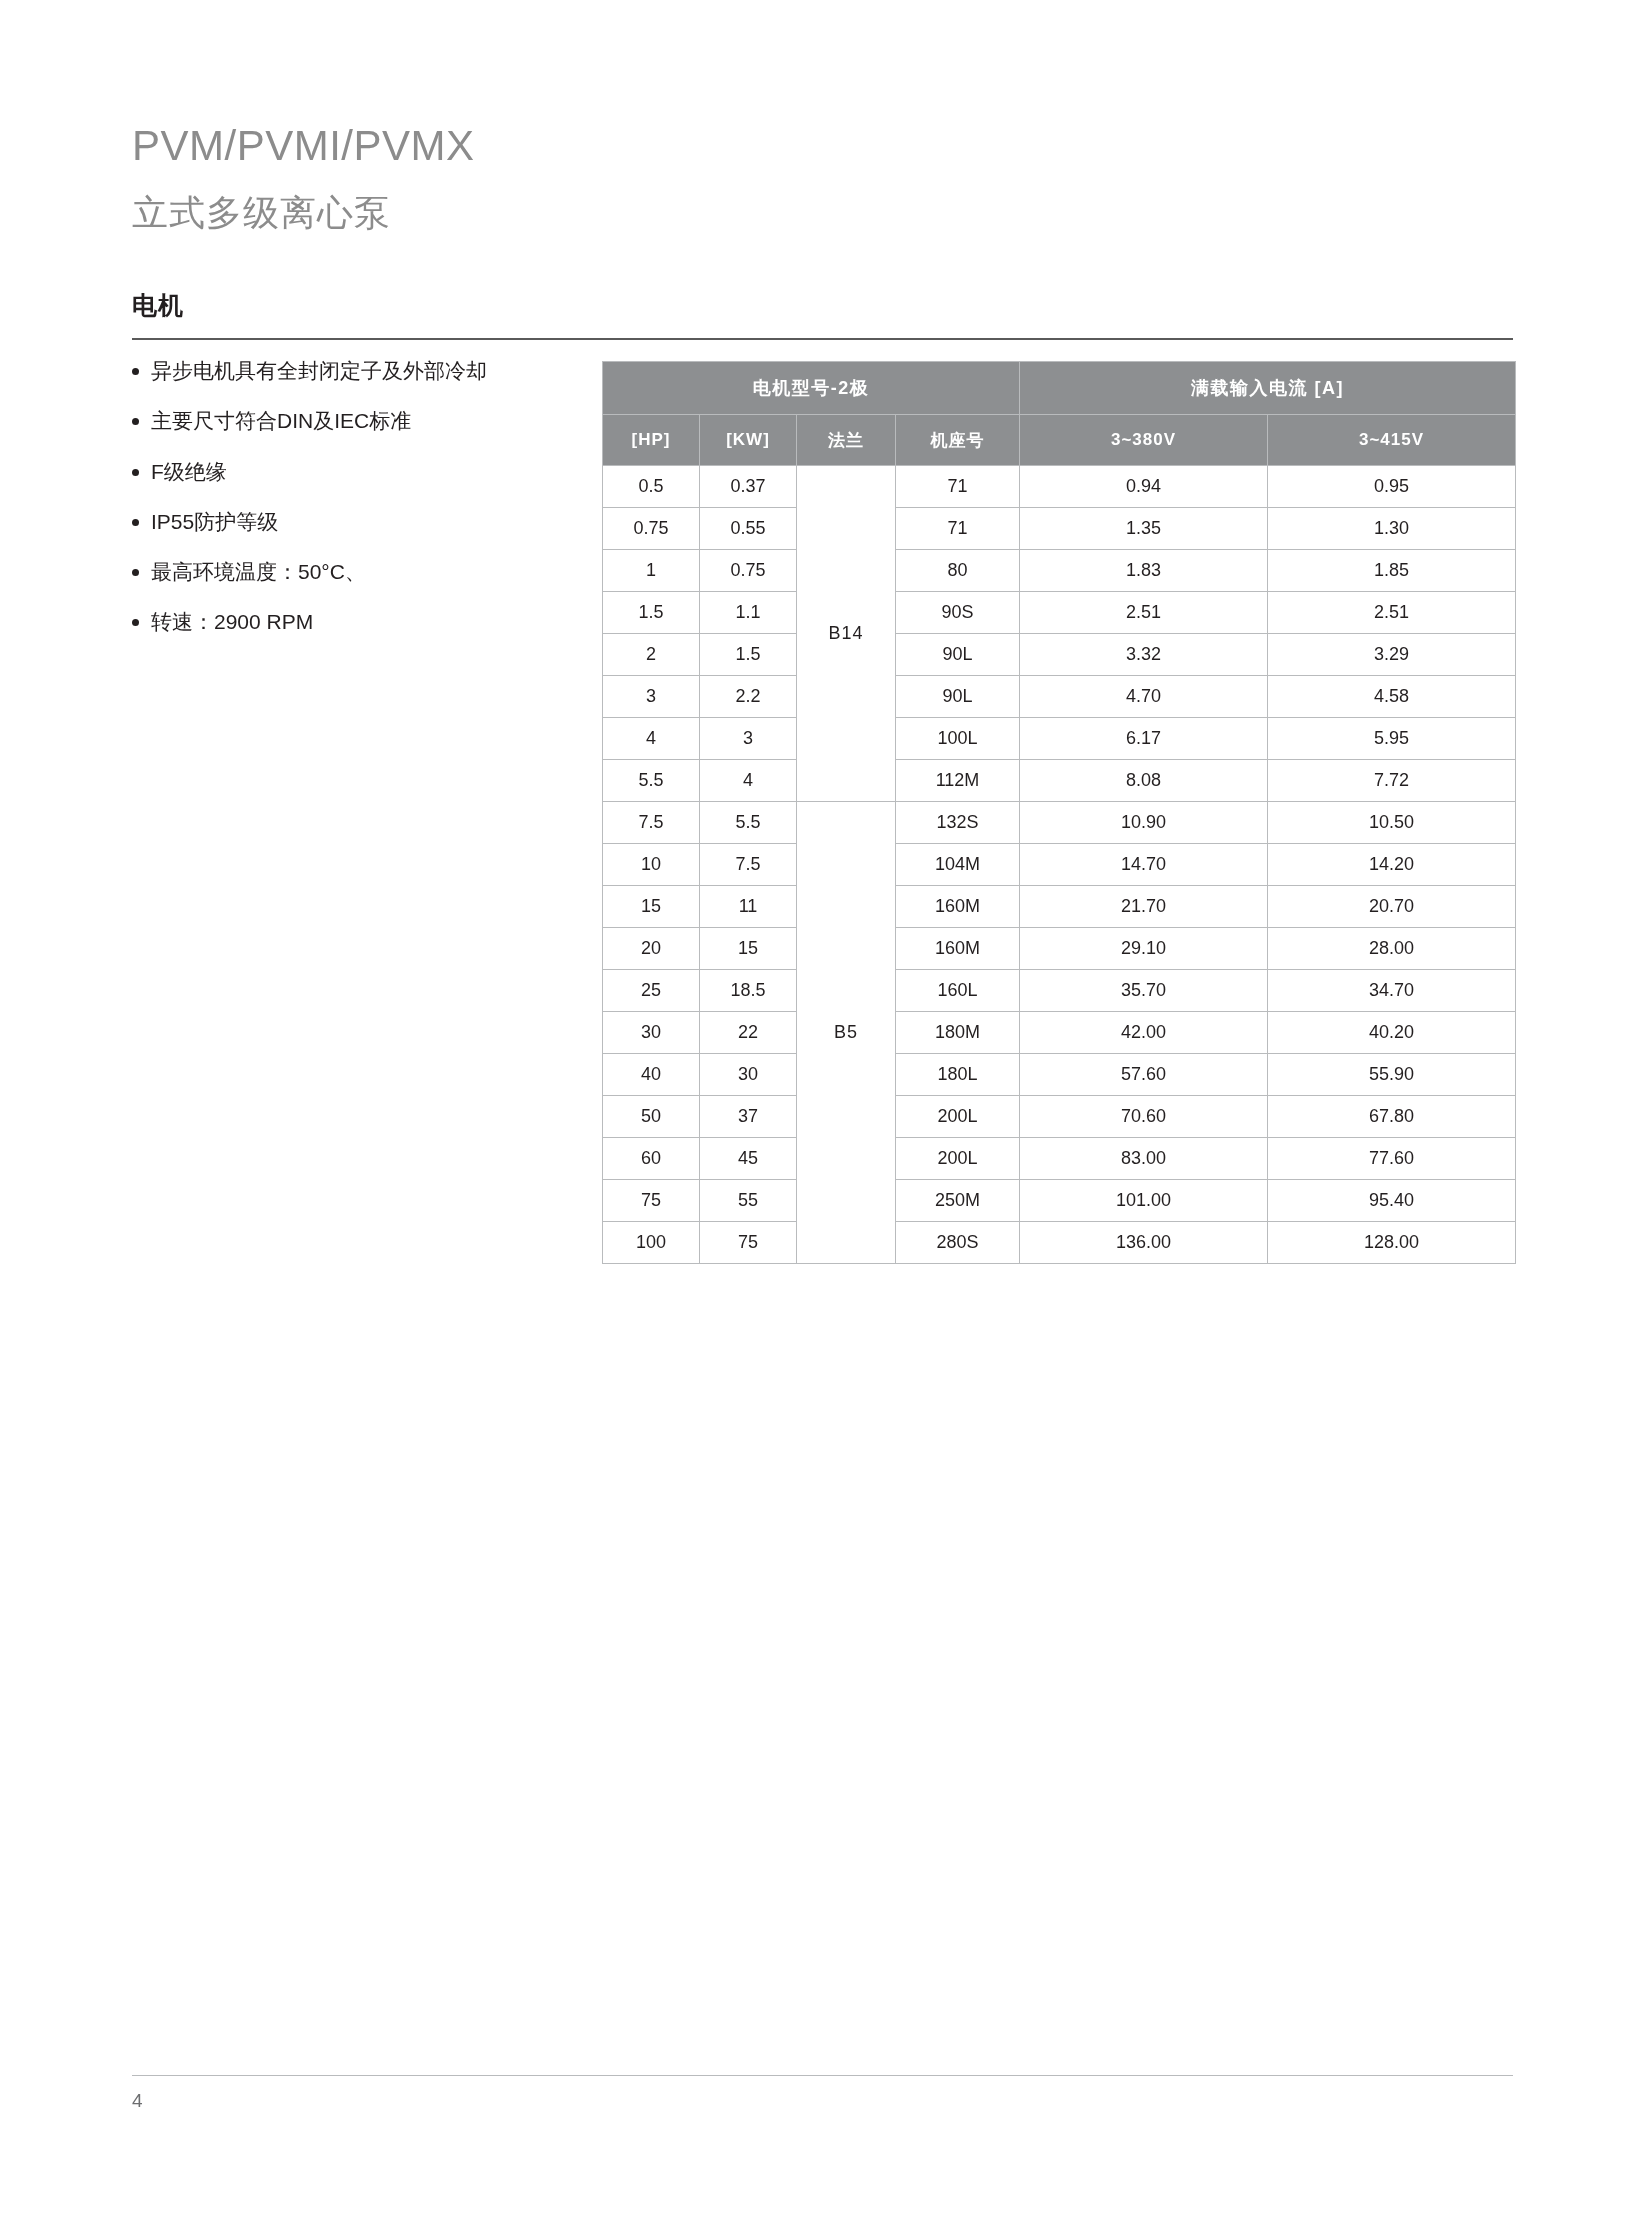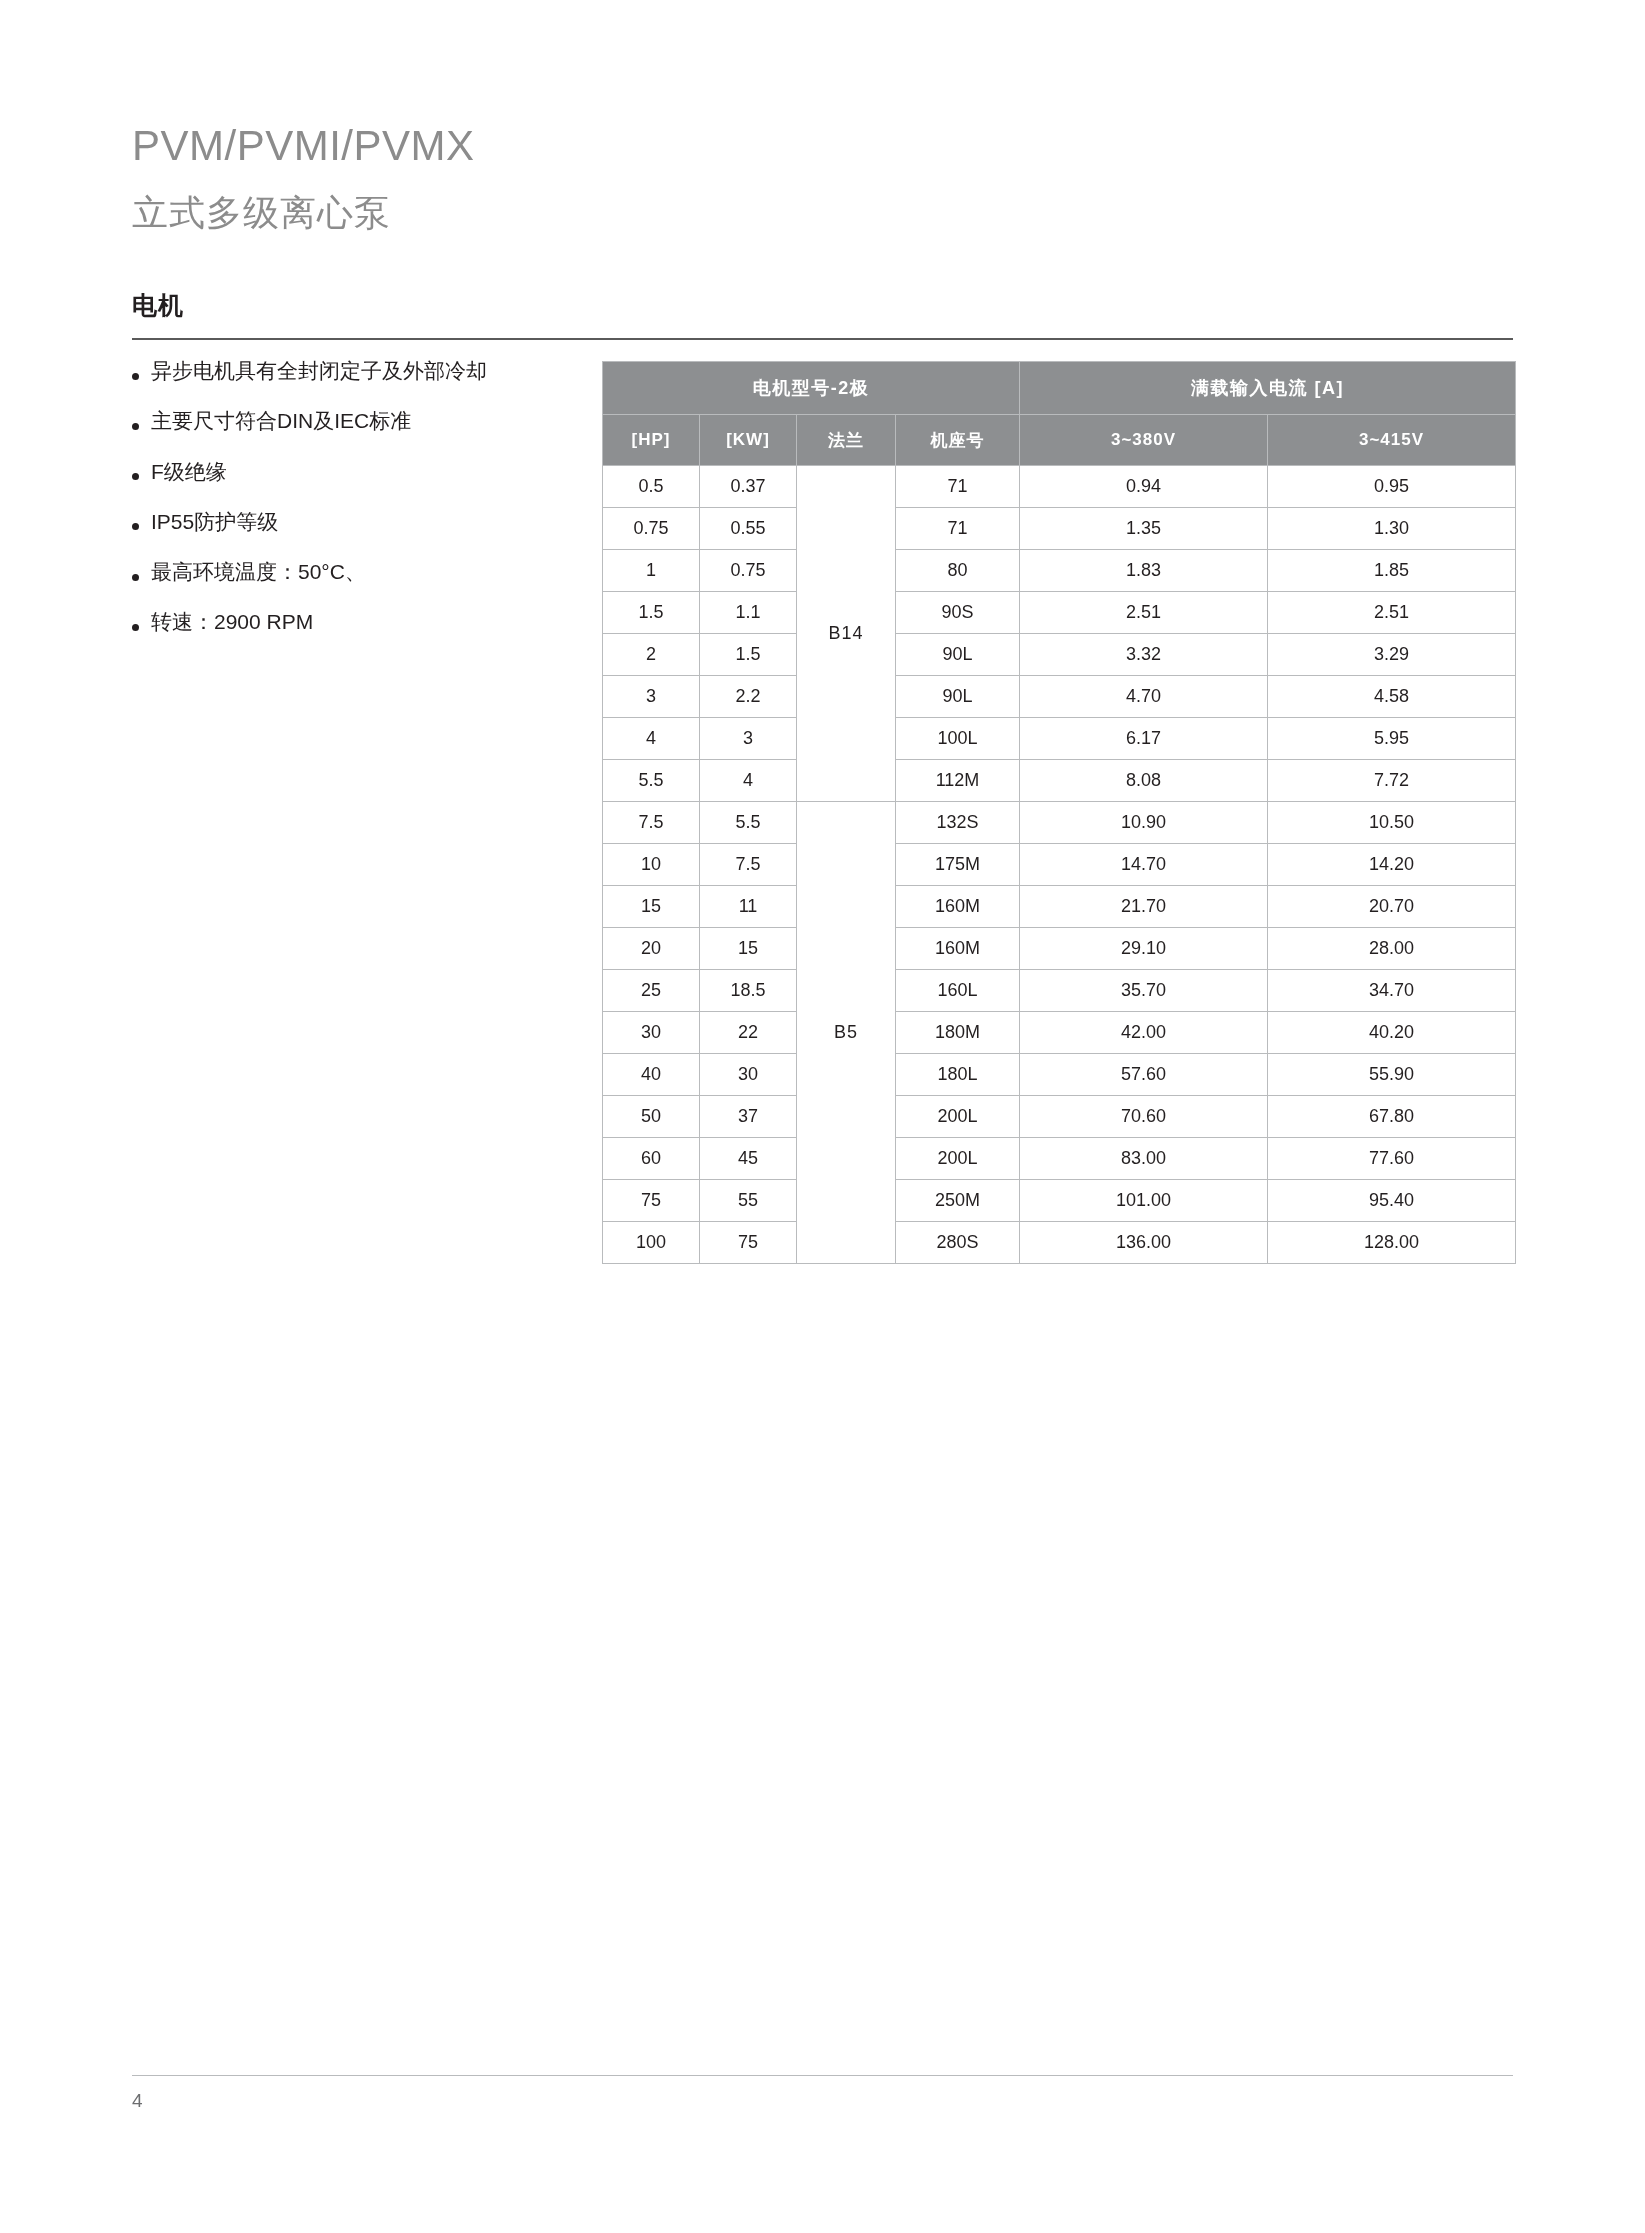--- a/index.html
+++ b/index.html
@@ -69,21 +69,21 @@
   }
   
   .bullets {
     position: absolute;
     left: 132px;
     top: 358px;
     width: 428px;
   }
   .bullet-item {
     display: flex;
-    align-items: center;
+    align-items: flex-start;
     margin-bottom: 24px;
     font-size: 21px;
     line-height: 1.25;
     color: #231f20;
   }
   .bullet-dot {
     width: 7px;
     height: 7px;
     border-radius: 50%;
     background: #231f20;
@@ -294,21 +294,21 @@
           <td>7.5</td>
           <td>5.5</td>
           <td class="flange-cell" rowspan="11">B5</td>
           <td>132S</td>
           <td>10.90</td>
           <td>10.50</td>
         </tr>
         <tr>
           <td>10</td>
           <td>7.5</td>
-          <td>175M</td>
+          <td>104M</td>
           <td>14.70</td>
           <td>14.20</td>
         </tr>
         <tr>
           <td>15</td>
           <td>11</td>
           <td>160M</td>
           <td>21.70</td>
           <td>20.70</td>
         </tr>

